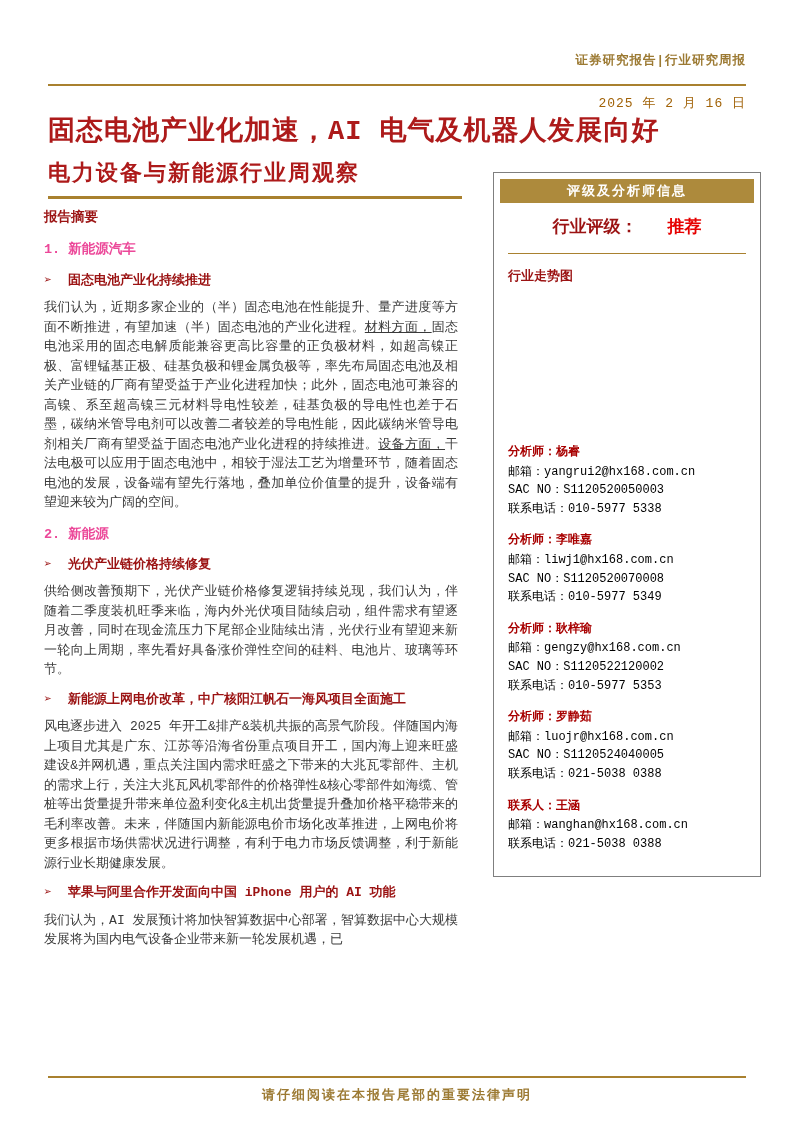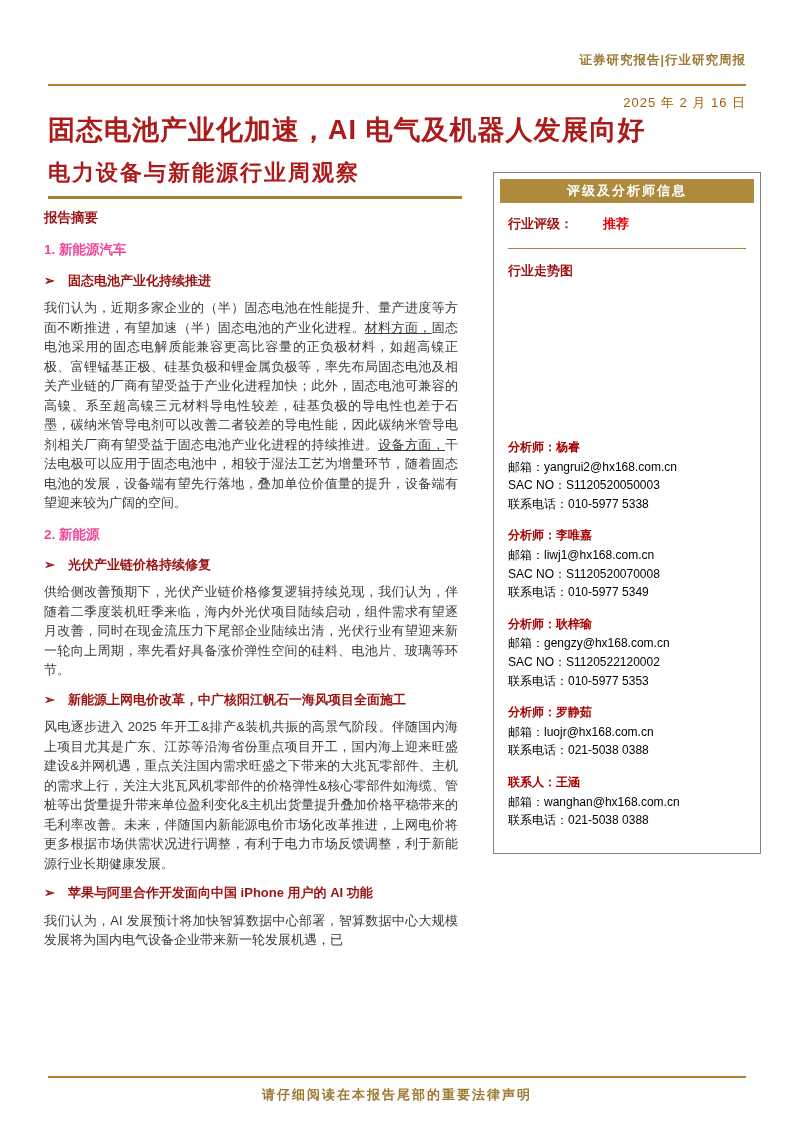--- a/index.html
+++ b/index.html
@@ -1,19 +1,19 @@
 <!DOCTYPE html>
 <html><head>
 <meta charset="utf-8">
 <style>
   * { box-sizing: border-box; }
   html,body { margin:0; padding:0; background:#e8e8e8; }
   .page {
     position:relative; width:794px; height:1123px; margin:0 auto;
-    background:#ffffff; font-family:Liberation Sans, sans-serif; overflow:hidden;
+    background:#ffffff; font-family:Liberation Mono, monospace; overflow:hidden;
   }
   
   .hdr-right { position:absolute; top:52px; right:48px; font-size:12.5px; font-weight:bold; color:#9c7a33; letter-spacing:1px; }
   .rule-top { position:absolute; left:48px; right:48px; top:84px; height:2px; background:#a9812f; }
   .date { position:absolute; top:94px; right:48px; font-size:13px; color:#a16207; letter-spacing:1px; }
   .title { position:absolute; left:48px; top:112px; width:704px; font-size:27px; font-weight:bold; color:#ad1a1a; letter-spacing:1px; white-space:nowrap; }
   .subtitle { position:absolute; left:48px; top:158px; font-size:22px; font-weight:bold; color:#ad1a1a; letter-spacing:2px; }
   .sub-rule { position:absolute; left:48px; top:196px; width:414px; height:3px; background:#a9812f; }
 
   
@@ -22,21 +22,21 @@
   .sec-h { color:#ec4899; font-weight:bold; font-size:13.5px; margin:12px 0 8px; }
   .bullet { display:flex; color:#9b1313; font-weight:bold; font-size:13px; margin:10px 0 8px; line-height:1.5; }
   .bullet .mk { width:24px; flex:none; }
   p.body { margin:4px 0 10px; text-align:justify; }
   .u { text-decoration:underline; }
 
   
   .sidebar { position:absolute; left:493px; top:172px; width:268px; border:1px solid #7f7f7f; background:#fff; }
   .sb-bar { background:#ad8a3c; color:#ffffff; text-align:center; font-weight:bold; font-size:13px; letter-spacing:2px; padding:3px 0; margin:6px 6px 0 6px; }
   .sb-body { padding:12px 14px 10px 14px; }
-  .rating { font-size:13px; font-weight:bold; }
+  .rating { font-size:17px; font-weight:bold;text-align:center; }
   .rating .lab { color:#9b1313; }
   .rating .val { color:#e60000; margin-left:30px; }
   .sb-divider { height:1px; background:#a9812f; margin:15px 0 13px; }
   .chart-title { color:#9b1313; font-weight:bold; font-size:13px; }
   .chart-ph { height:158px; }
   .analyst { margin-bottom:13px; font-size:12px; line-height:1.55; }
   .a-name { color:#a80000; font-weight:bold; margin-bottom:1px; }
   .a-line { color:#000000; word-break:break-all; }
 
   
@@ -112,20 +112,21 @@
       <div class="analyst">
         <div class="a-name"><span>分析师：</span><span>耿梓瑜</span></div>
         <div class="a-line"><span>邮箱：</span><span>gengzy@hx168.com.cn</span></div>
         <div class="a-line"><span>SAC NO：</span><span>S1120522120002</span></div>
         <div class="a-line"><span>联系电话：</span><span>010-5977 5353</span></div>
       </div>
 
       <div class="analyst">
         <div class="a-name"><span>分析师：</span><span>罗静茹</span></div>
         <div class="a-line"><span>邮箱：</span><span>luojr@hx168.com.cn</span></div>
+        <div class="a-line"><span>SAC NO：</span><span>S1120524040005</span></div>
         <div class="a-line"><span>联系电话：</span><span>021-5038 0388</span></div>
       </div>
 
       <div class="analyst">
         <div class="a-name"><span>联系人：</span><span>王涵</span></div>
         <div class="a-line"><span>邮箱：</span><span>wanghan@hx168.com.cn</span></div>
         <div class="a-line"><span>联系电话：</span><span>021-5038 0388</span></div>
       </div>
     </div>
   </div>

